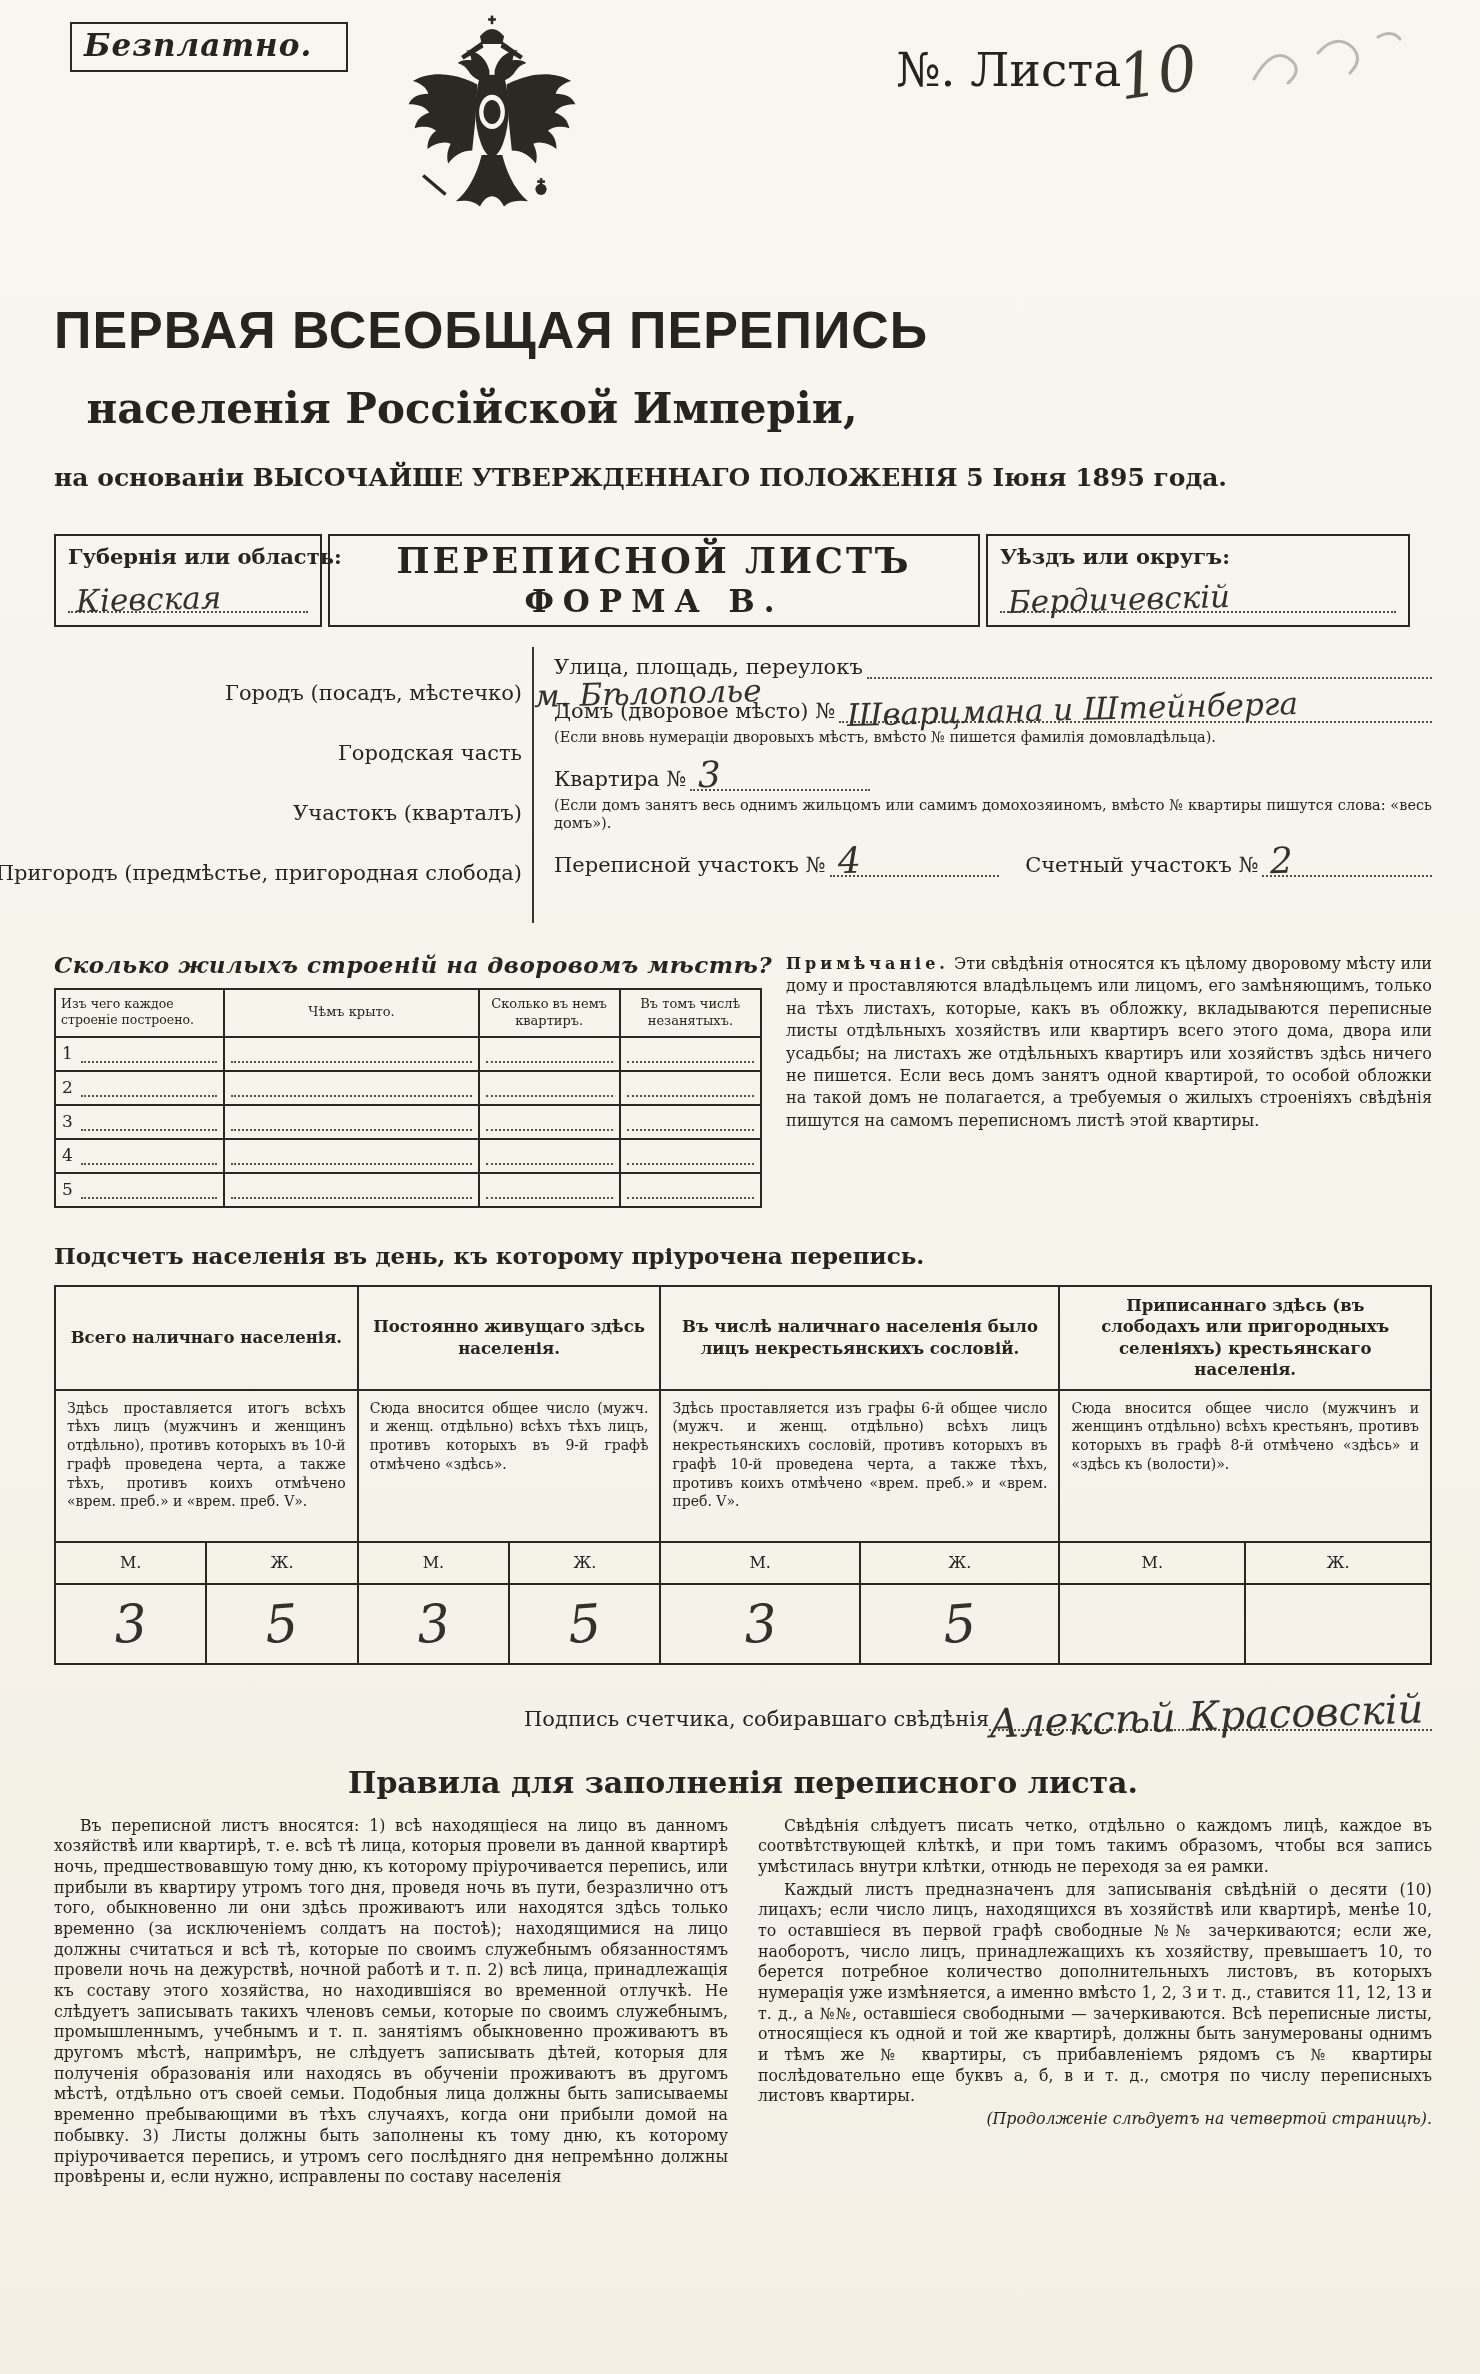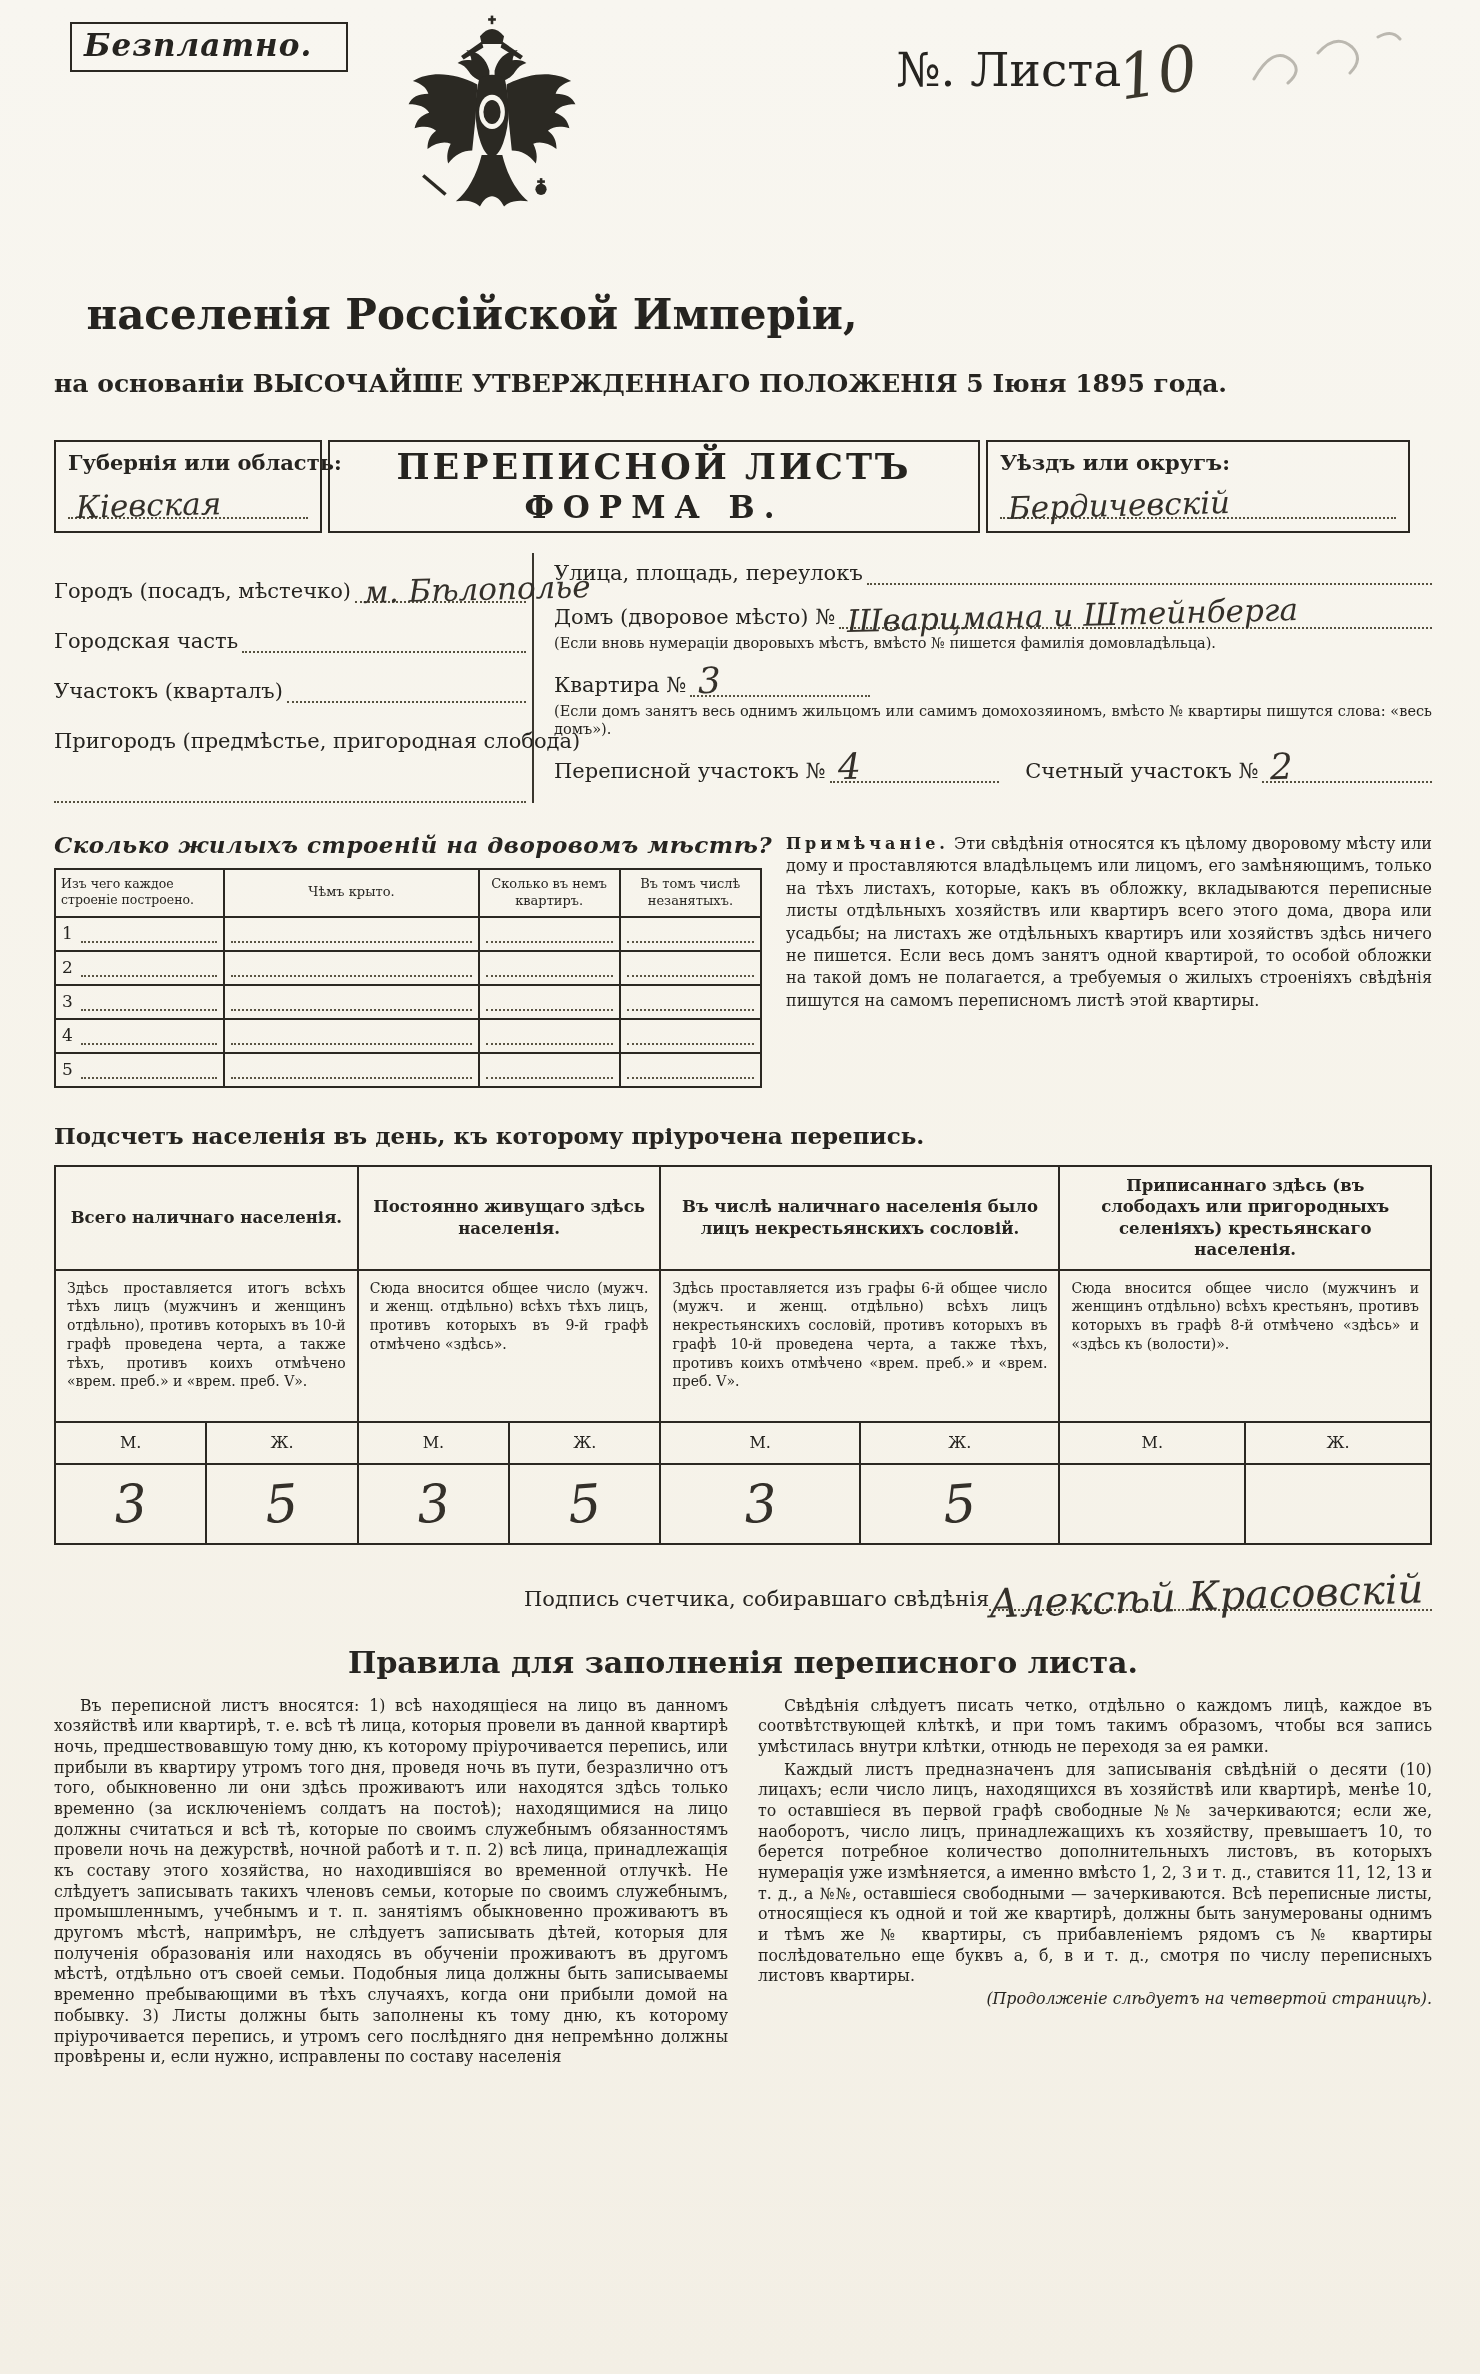--- a/index.html
+++ b/index.html
@@ -47,21 +47,21 @@
   .hw-md { font-size:31px; }
   .on-line { position:absolute; left:8px; bottom:-6px; transform:rotate(-1.5deg); }
   .form-line1 { font-size:35px; font-weight:bold; letter-spacing:3px; }
   .form-line2 { font-size:31px; font-weight:bold; letter-spacing:9px; margin-top:2px; }
 
   
   .fields-row { margin-top:20px; display:flex; }
   .fields-left { width:472px; }
   .fields-right { flex:1; border-left:2px solid #3a362e; margin-left:6px; padding-left:20px; }
   .field-line { display:flex; align-items:flex-end; margin-top:16px; font-size:21px; }
-  .fields-left .field-line { margin-top:22px; }
+  .fields-left .field-line { margin-top:34px;flex-direction:column; }
   .field-label { white-space:nowrap; padding-right:4px; }
   .dotline { flex:1; border-bottom:2px dotted #55503f; height:28px; position:relative; }
   .dotline.short { max-width:180px; }
   .small-note { font-size:14.5px; line-height:1.28; margin-top:5px; text-align:justify; }
   .hw-lg { font-size:36px; }
   .gap { width:26px; }
 
   
   .mid-row { margin-top:28px; display:flex; }
   .building-col { width:708px; }
@@ -141,20 +141,21 @@
     </div>
 
     <div class="scribble">
       <svg width="170" height="80" viewBox="0 0 170 80" aria-hidden="true">
         <path d="M10 55 q20 -35 38 -18 q10 10 -4 22 m30 -30 q18 -20 34 -6 q12 12 -2 26 m28 -36 q14 -8 22 2" fill="none" stroke="#4c463a" stroke-width="3" stroke-linecap="round"></path>
       </svg>
     </div>
   </div>
 
   <div class="masthead">
+    <div class="title">ПЕРВАЯ ВСЕОБЩАЯ ПЕРЕПИСЬ</div>
     <div class="subtitle">населенія Россійской Имперіи,</div>
     <div class="basis">на основаніи ВЫСОЧАЙШЕ УТВЕРЖДЕННАГО ПОЛОЖЕНІЯ 5 Іюня 1895 года.</div>
   </div>
 
   <div class="header-row">
     <div class="hbox province-box">
       <div class="box-label">Губернія или область:</div>
       <div class="box-line">
         <span class="hw hw-md on-line">Кіевская</span>
       </div>

